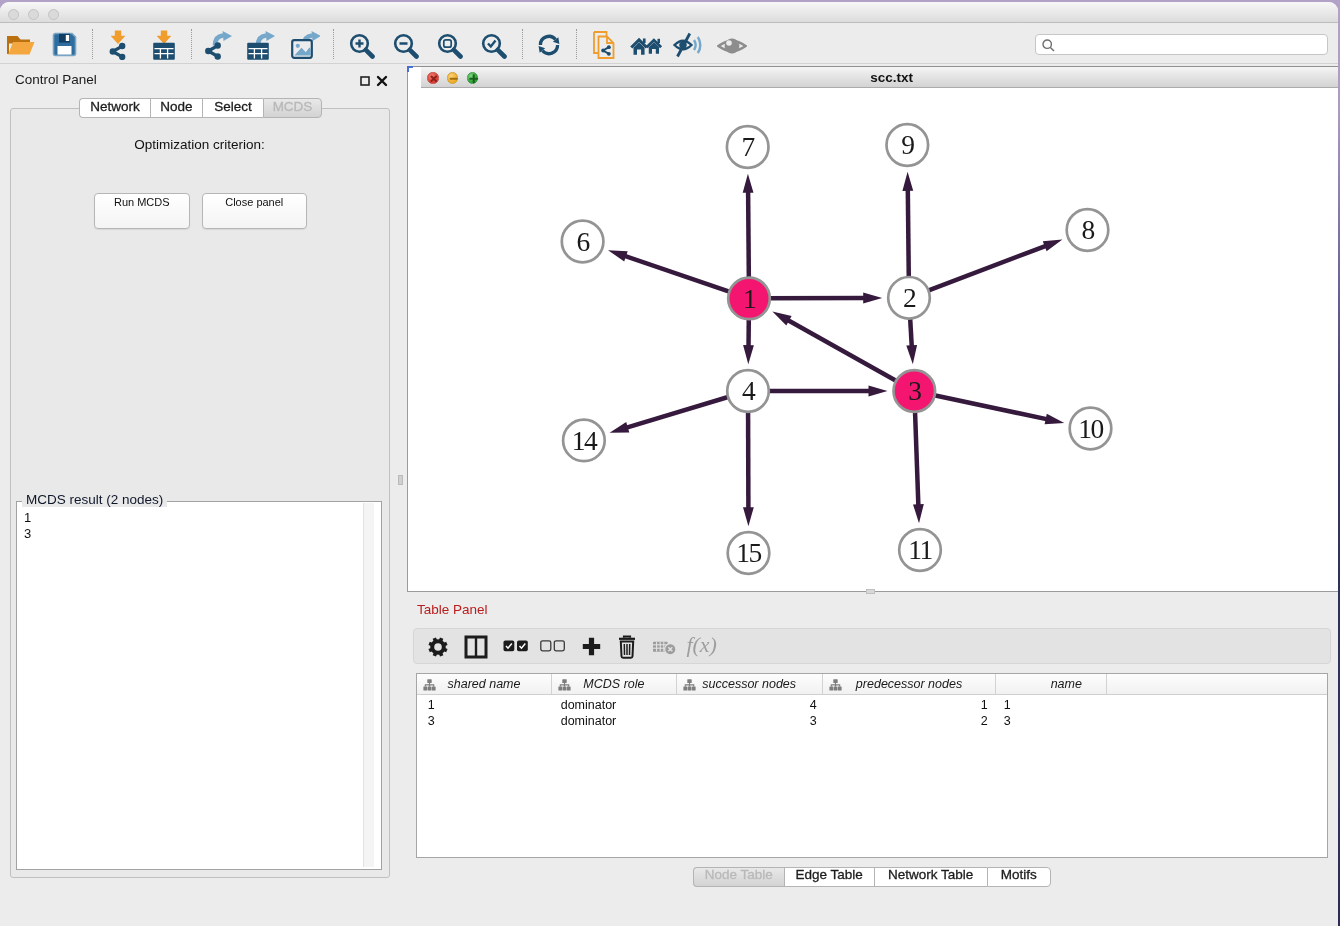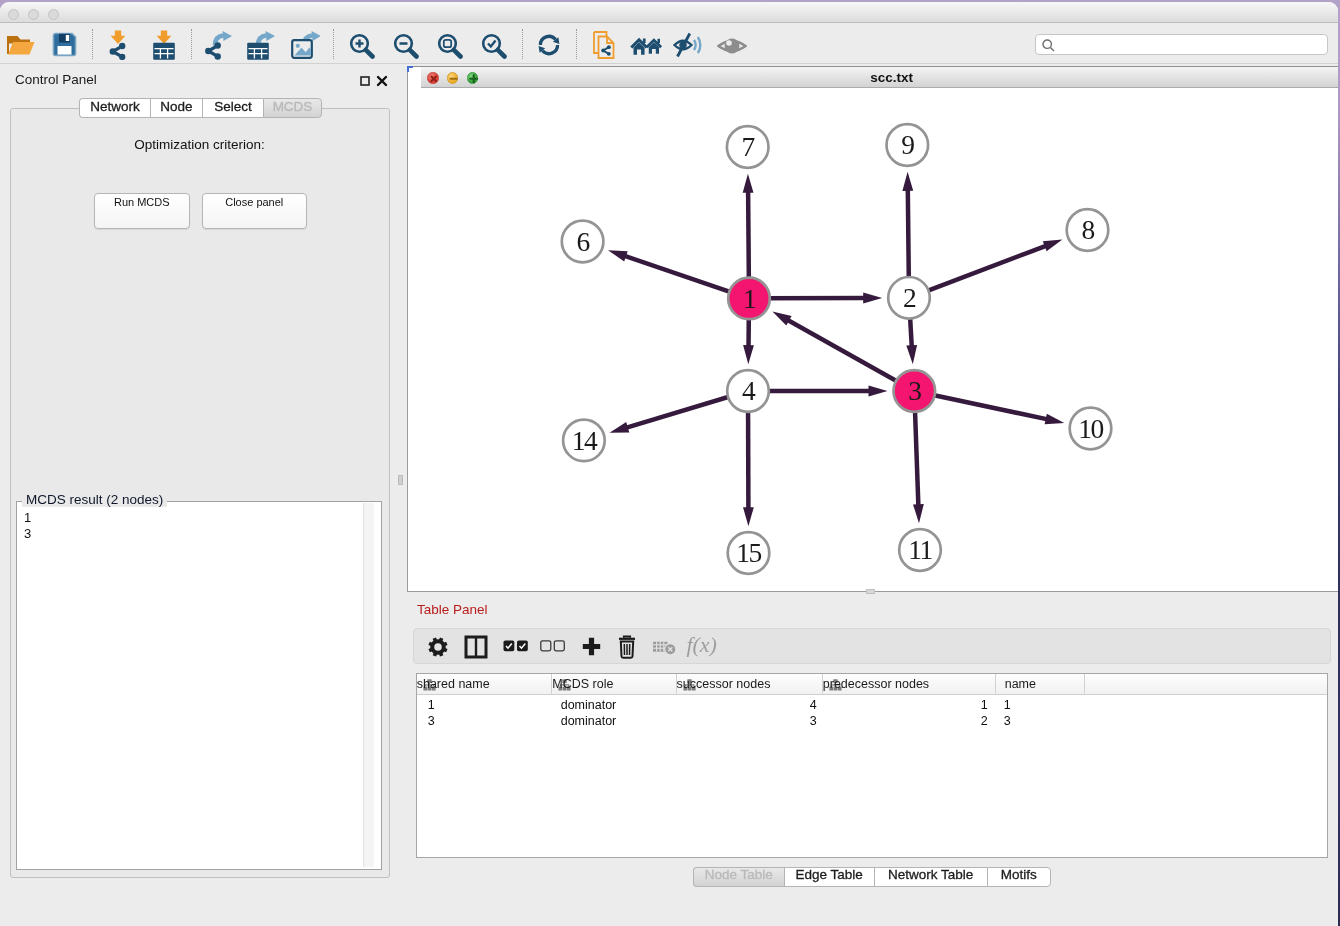--- a/index.html
+++ b/index.html
@@ -66,21 +66,21 @@
 #hgrab { left:866px; top:587px; width:9px; height:5px; background:#d8d8d8; border:1px solid #c0c0c0; }
 
 #tablepanel { left:407px; top:596px; width:931.3px; height:291.5px; background:#ececec; }
 #tp-title { left:10px; top:4px; font-size:13.5px; color:#b91c1c; }
 #tp-toolbar { left:6.4px; top:29.8px; width:917.6px; height:36.2px; background:#e3e3e3;
   border:1px solid #d6d6d6; border-radius:4px; }
 #tp-table { left:8.7px; top:74.6px; width:912px; height:185.4px; background:#fff; border:1px solid #a6a6a6; }
 #tp-header { left:0; top:0; width:100%; height:21px; background:linear-gradient(180deg,#fdfdfd,#f1f1f1);
   border-bottom:1px solid #cfcfcf; font-size:12.5px; color:#1a1a1a; }
 .hcell { position:absolute; top:0; height:21px; border-right:1px solid #d2d2d2; }
-.hcell span { position:absolute; width:100%; top:3.5px; }
+.hcell span { position:absolute; width:100%; text-align:center; top:3.5px;font-style:italic; }
 .hicon { position:absolute; left:6px; top:5px; }
 .trow { position:absolute; font-size:12.5px; color:#111; height:16px; }
 .tc { position:absolute; top:0; }
 
 #bt-tabs { left:285.7px; top:268.5px; }
 
 #statusbar { left:0; top:932px; width:100%; height:36.5px; background:#ececec;
   border-top:4px solid #737373;text-align:right; }
 #listbtn { left:10.6px; top:8.5px; width:26px; height:19px; background:#f3f3f3;
   border:1px solid #ababab; border-radius:2px; }
@@ -444,21 +444,21 @@
               <g fill="#7d7d7d">
                 <rect x="4.3" y="0.3" width="4.4" height="3.8" rx="0.5"></rect>
                 <rect x="0.4" y="7.6" width="3.8" height="4" rx="0.5"></rect>
                 <rect x="4.6" y="7.6" width="3.8" height="4" rx="0.5"></rect>
                 <rect x="8.8" y="7.6" width="3.8" height="4" rx="0.5"></rect>
               </g>
               <path d="M6.5,4.1 V5.9 M2.3,7.6 V5.9 H10.7 V7.6 M6.5,5.9 V7.6" fill="none" stroke="#7d7d7d" stroke-width="1.1"></path>
             </svg>
             <span>predecessor nodes</span>
           </div>
-<div class="hcell" style="left:588px; width:80.19999999999993px">
+<div class="hcell" style="left:610px; width:80.19999999999993px">
             <span>name</span>
           </div>
       </div>
       <div class="trow" style="left:0; top:24.5px; width:100%">
           <div class="tc" style="left:11px">1</div>
           <div class="tc" style="left:144px">dominator</div>
           <div class="tc" style="left:260px; width:140px; text-align:right">4</div>
           <div class="tc" style="left:406px; width:165px; text-align:right">1</div>
           <div class="tc" style="left:587px">1</div>
         </div>

